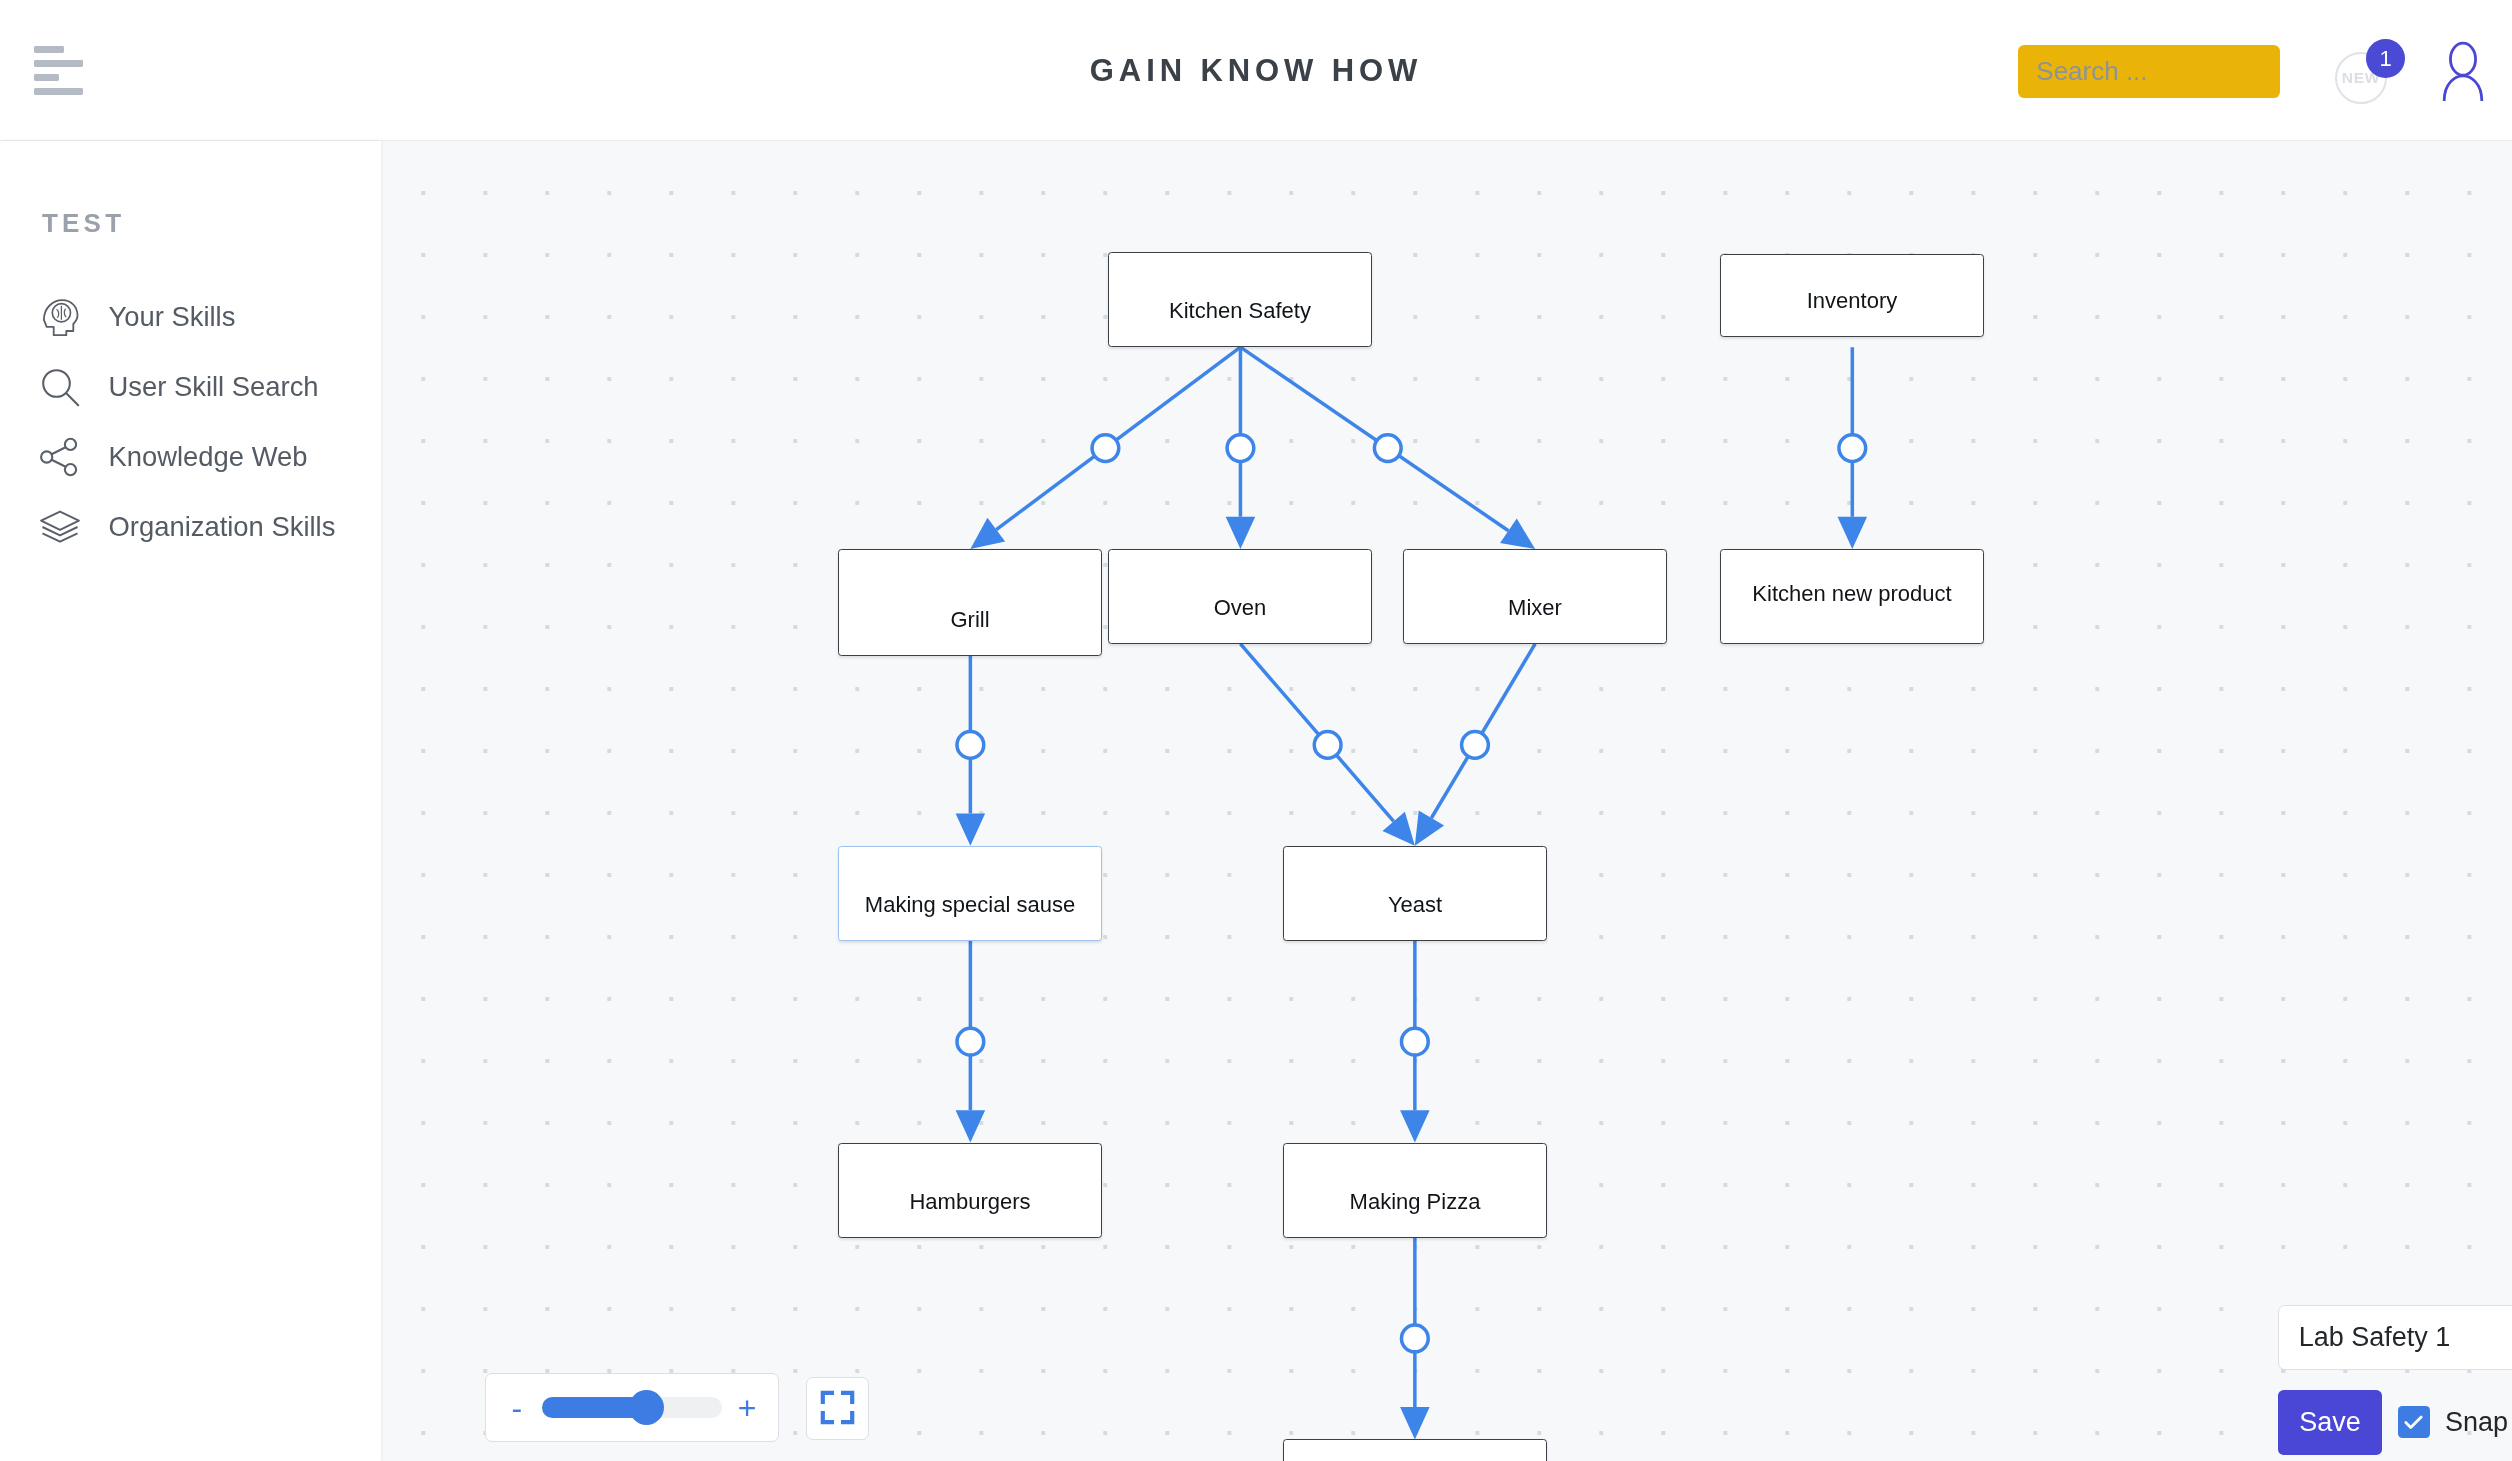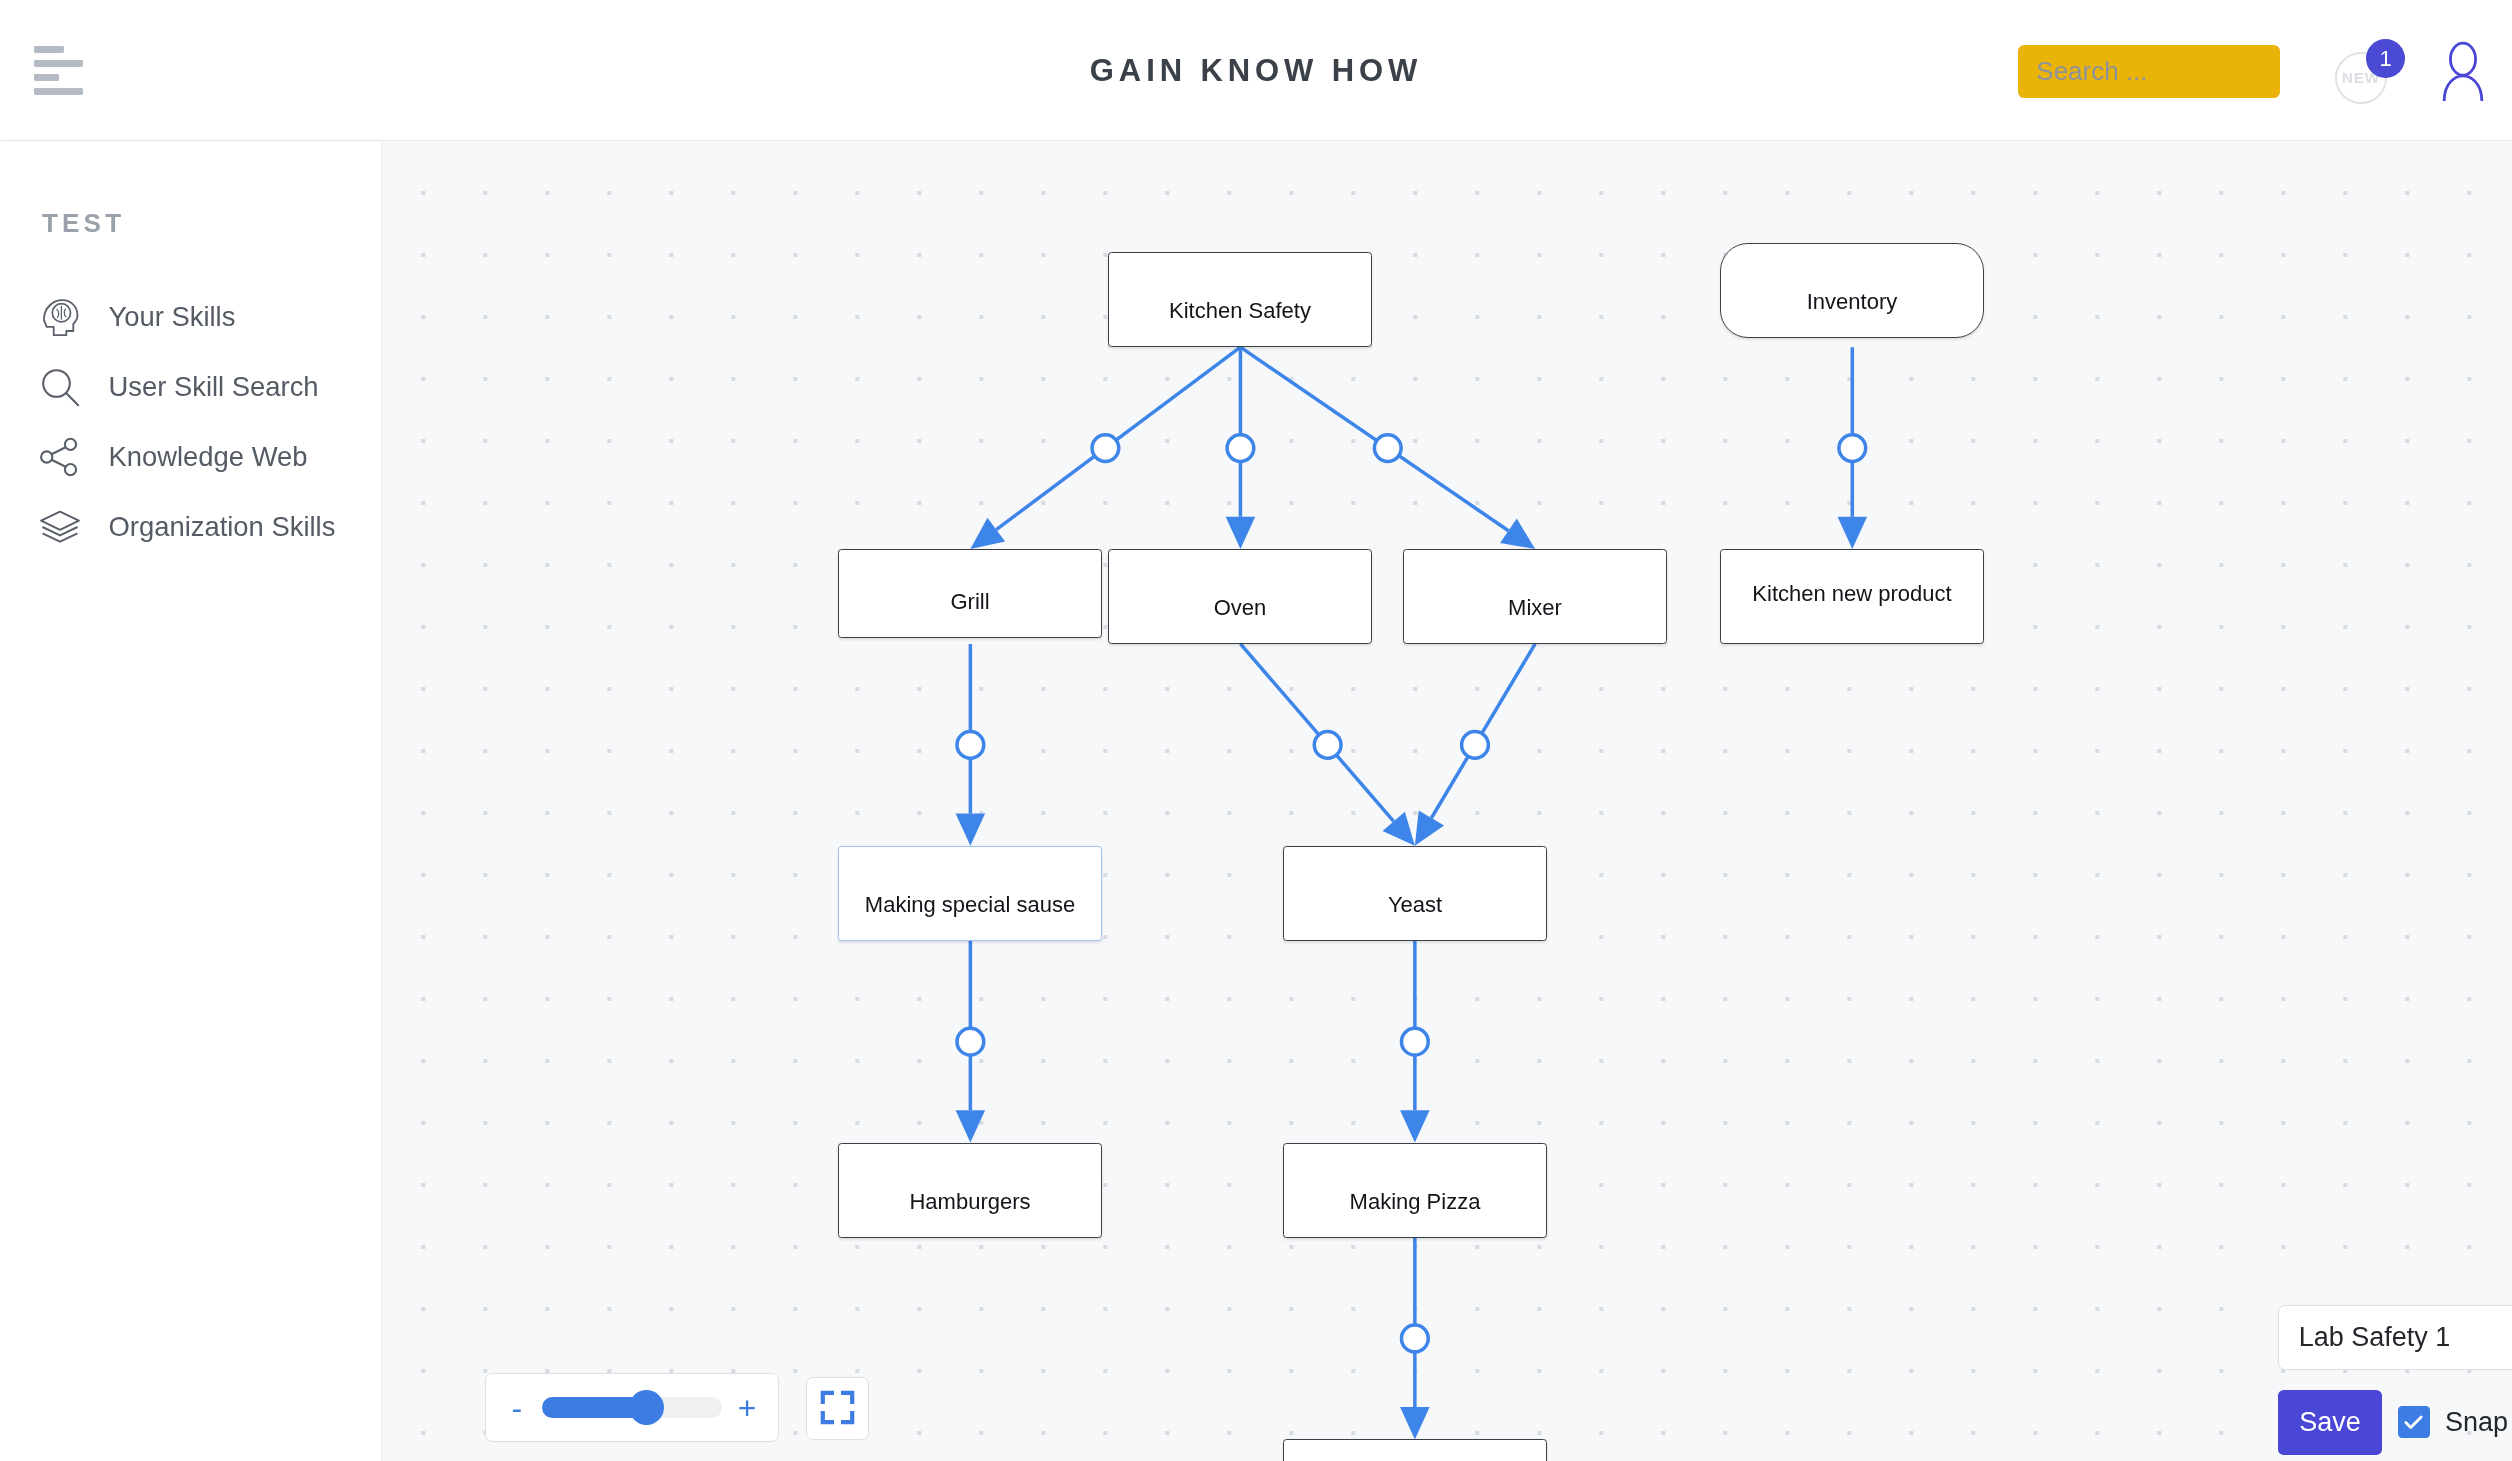--- a/index.html
+++ b/index.html
@@ -289,24 +289,24 @@
       <g>
         <line x1="1470" y1="1559" x2="1470" y2="1800" stroke="#3d85e8" stroke-width="5"></line>
         <polygon points="1470,1846 1449,1800 1491,1800" fill="#3d85e8"></polygon>
         <circle cx="1470" cy="1702.5" r="19" fill="#ffffff" stroke="#3d85e8" stroke-width="5"></circle>
       </g>
     </svg>
   <div id="node-layer">
       <div class="node" style="left: 727px; top: 111px; width: 264px; height: 95px;">
         <span>Kitchen Safety</span>
       </div>
-      <div class="node" style="left: 1339px; top: 102px; width: 264px; height: 95px; border-radius: 28px;">
+      <div class="node" style="left: 1339px; top: 113px; width: 264px; height: 83px;">
         <span>Inventory</span>
       </div>
-      <div class="node" style="left: 457px; top: 408px; width: 264px; height: 89px;">
+      <div class="node" style="left: 457px; top: 408px; width: 264px; height: 107px;">
         <span>Grill</span>
       </div>
       <div class="node" style="left: 727px; top: 408px; width: 264px; height: 95px;">
         <span>Oven</span>
       </div>
       <div class="node" style="left: 1022px; top: 408px; width: 264px; height: 95px; align-items: flex-end;">
         <span>Mixer</span>
       </div>
       <div class="node mid" style="left: 1339px; top: 408px; width: 264px; height: 95px;">
         <span>Kitchen new product</span>

